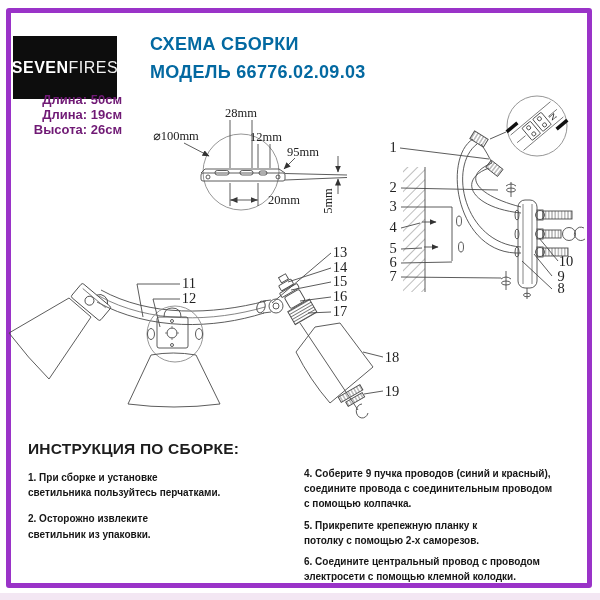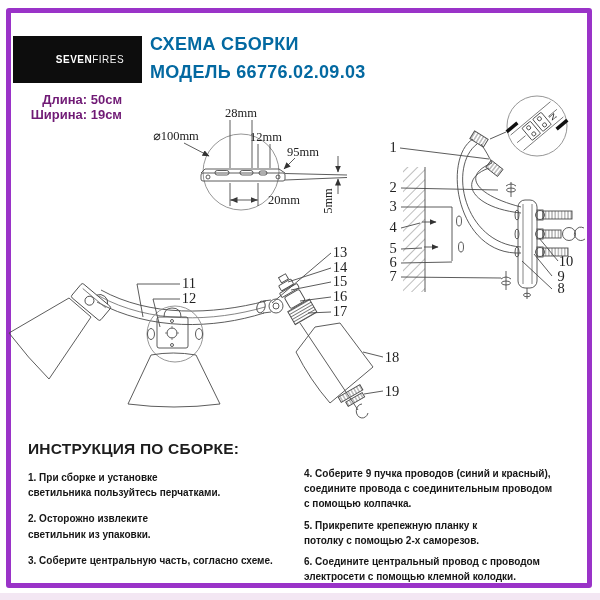--- a/index.html
+++ b/index.html
@@ -6,23 +6,23 @@
   body{
     width:600px;height:600px;position:relative;overflow:hidden;
     background:#ffffff;font-family:"Liberation Sans",sans-serif;color:#1d1d1d;
   }
   .photo-edge{position:absolute;left:0;right:0;bottom:0;height:7px;background:#f3e7f3;}
   .frame{
     position:absolute;left:6px;top:8px;width:576px;height:570px;
     border:5px solid #9a33c8;border-radius:3px;pointer-events:none;
   }
   .logo{
-    position:absolute;left:13px;top:36px;width:104px;height:47px;
+    position:absolute;left:13px;top:36px;width:104px;height:63px;
     background:#0d0d0d;color:#fff;display:flex;align-items:center;justify-content:center;
-    font-size:10px;letter-spacing:.5px;padding-left:25px;
+    font-size:16px;letter-spacing:.5px;
   }
   .logo .b{font-weight:800;}
   .logo .l{font-weight:300;opacity:.95;}
   .title{
     position:absolute;left:150px;top:30px;width:430px;
     font-size:18px;line-height:28px;font-weight:700;letter-spacing:.3px;color:#0369a1;
   }
   .specs{
     position:absolute;left:18px;top:93px;width:104px;text-align:right;
     font-size:13px;line-height:14.8px;font-weight:600;color:#701a75;
@@ -51,21 +51,22 @@
     <span class="l">FIRES</span>
 </div>
 
 <div class="title">
   <div>СХЕМА СБОРКИ</div>
   <div>МОДЕЛЬ 66776.02.09.03</div>
 </div>
 
 <div class="specs">
   <div>Длина: 50см</div>
-  <div>Ширина: 19см</div>
+  <div>Длина: 19см</div>
+  <div>Высота: 26см</div>
 </div>
 
 <svg class="diagram-svg" viewBox="0 0 600 600">
   <defs>
     <marker id="arr" markerWidth="9" markerHeight="8" refX="6.5" refY="3" orient="auto" markerUnits="userSpaceOnUse">
       <path d="M0,0 L7,3 L0,6 Z" fill="#333"></path>
     </marker>
     <pattern id="hatch" width="7" height="7" patternUnits="userSpaceOnUse" patternTransform="rotate(45)">
       <line x1="0" y1="0" x2="0" y2="7" stroke="#5a5a5a" stroke-width="0.8"></line>
     </pattern>
@@ -316,21 +317,20 @@
   </g>
 </svg>
 
 <div class="inst-heading">ИНСТРУКЦИЯ ПО СБОРКЕ:</div>
 
 <div class="col col-left">
   <p class="step">1. При сборке и установке
 светильника пользуйтесь перчатками.</p>
   <p class="step">2. Осторожно извлеките
 светильник из упаковки.</p>
-  <p class="step">3. Соберите центральную часть, согласно схеме.</p>
 </div>
 
 <div class="col col-right">
   <p class="step">4. Соберите 9 пучка проводов (синий и красный),
 соедините провода с соединительным проводом
 с помощью колпачка.</p>
   <p class="step">5. Прикрепите крепежную планку к
 потолку с помощью 2-х саморезов.</p>
   <p class="step">6. Соедините центральный провод с проводом
 электросети с помощью клемной колодки.</p>

